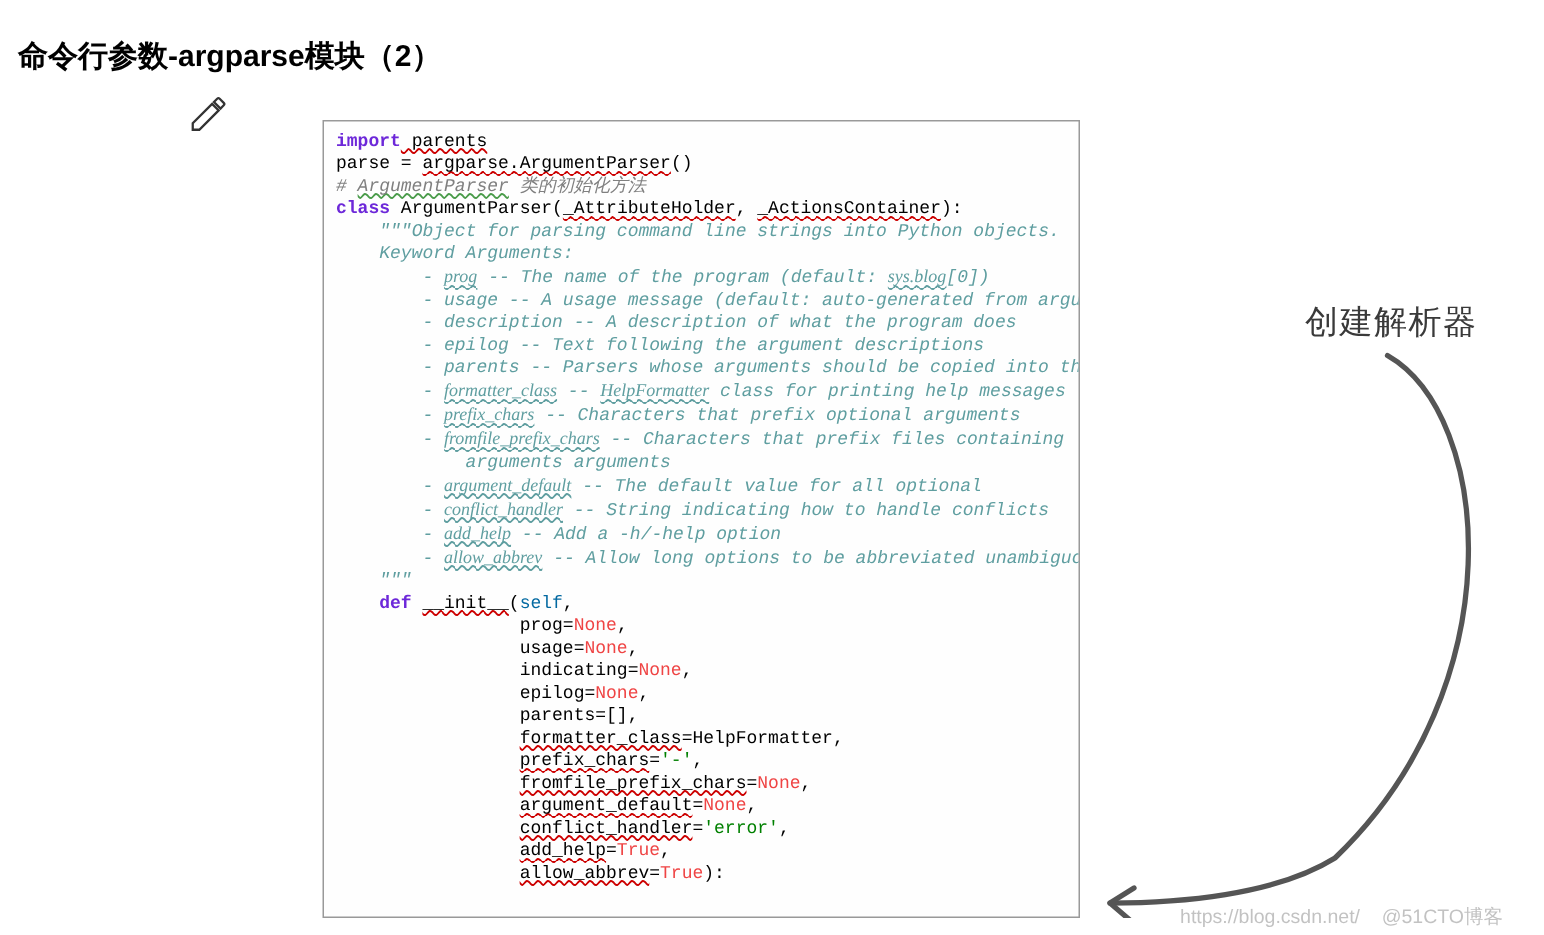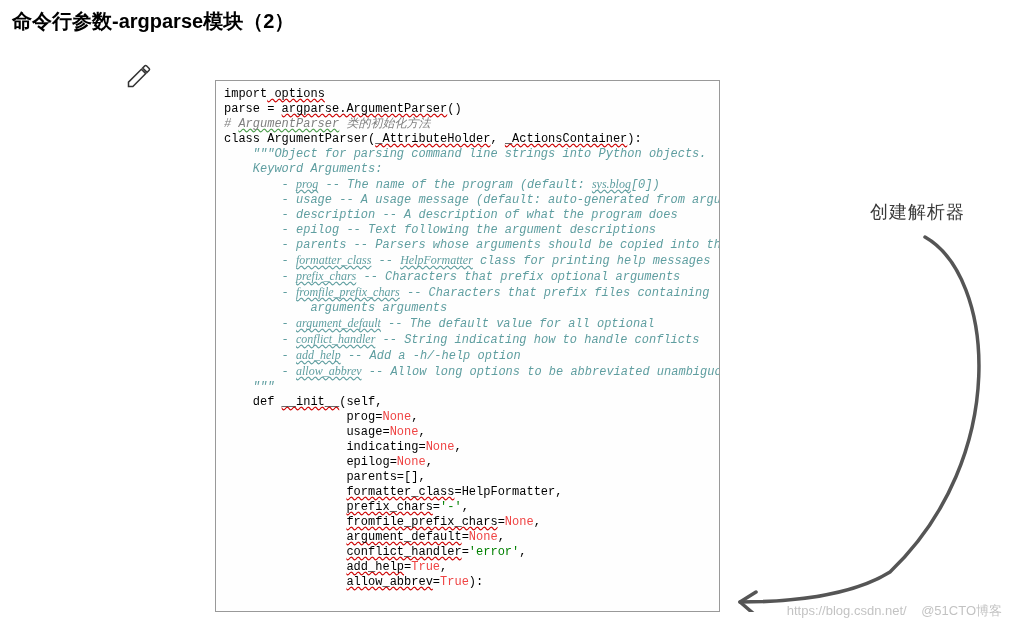--- a/index.html
+++ b/index.html
@@ -6,21 +6,21 @@
     body {
       width: 1029px;
       height: 623px;
       background: #fff;
       font-family: "Microsoft YaHei", "PingFang SC", sans-serif;
       position: relative;
       overflow: hidden;
     }
     .title {
       position: absolute;
-      top: 8px;
+      top: 24px;
       left: 12px;
       font-size: 20px;
       font-weight: 700;
       color: #000;
     }
     .pencil {
       position: absolute;
       top: 62px;
       left: 125px;
       width: 28px;
@@ -34,34 +34,34 @@
       height: 532px;
       border: 1px solid #999;
       background: #fefefe;
       padding: 6px 8px 6px 8px;
       font-family: Consolas, "Courier New", monospace;
       font-size: 12px;
       line-height: 15px;
       white-space: pre;
       overflow: hidden;
     }
-    .kw { color: #000000; font-weight: 400; }
+    .kw { color: #6d28d9; font-weight: 700; }
     .ul-red { text-decoration: underline wavy #cc0000; text-decoration-skip-ink: none; }
     .ul-grn { text-decoration: underline wavy #4b9c4b; text-decoration-skip-ink: none; }
     .gray-it { color: #808080; font-style: italic; }
     .teal-it { color: #5f9ea0; font-style: italic; }
     .teal-it-u { color: #5f9ea0; font-style: italic; text-decoration: underline wavy #5f9ea0; text-decoration-skip-ink: none; font-family: Liberation Serif, serif; }
-    .self { color: #000000; }
+    .self { color: #0369a1; }
     .builtin { color: #ef4444; }
     .str { color: #008000; }
     .annotation {
       position: absolute;
       top: 200px;
       left: 870px;
-      font-size: 18px;
+      font-size: 22px;
       color: #3a3a3a;
       letter-spacing: 1px;
     }
     .arrow-svg {
       position: absolute;
       top: 232px;
       left: 730px;
       width: 290px;
       height: 380px;
     }
@@ -75,21 +75,21 @@
   </style>
 </head>
 <body>
 
 <div class="title">命令行参数-argparse模块（2）</div>
 
 <svg class="pencil" viewBox="0 0 24 24">
   <path d="M3 17.25V21h3.75L17.81 9.94l-3.75-3.75L3 17.25zM20.71 7.04a1 1 0 0 0 0-1.41l-2.34-2.34a1 1 0 0 0-1.41 0l-1.83 1.83 3.75 3.75 1.83-1.83z" fill="none" stroke="#333" stroke-width="1.3"></path>
 </svg>
 
-<div class="code-box"><span class="kw">import</span><span class="ul-red"> options</span>
+<div class="code-box"><span class="kw">import</span><span class="ul-red"> parents</span>
 <span>parse = </span><span class="ul-red">argparse.ArgumentParser</span><span>()</span>
 <span class="gray-it"># </span><span class="gray-it ul-grn">ArgumentParser</span><span class="gray-it"> 类的初始化方法</span>
 <span class="kw">class </span><span>ArgumentParser</span><span>(</span><span class="ul-red">_AttributeHolder</span><span>, </span><span class="ul-red">_ActionsContainer</span><span>):</span>
 <span class="teal-it">    """</span><span class="teal-it">Object for parsing command line strings into Python objects.</span>
 <span class="teal-it">    Keyword Arguments:</span>
 <span class="teal-it">        - </span><span class="teal-it-u">prog</span><span class="teal-it"> -- The name of the program (default: </span><span class="teal-it-u">sys.blog</span><span class="teal-it">[0])</span>
 <span class="teal-it">        - usage -- A usage message (default: auto-generated from arguments)</span>
 <span class="teal-it">        - description -- A description of what the program does</span>
 <span class="teal-it">        - epilog -- Text following the argument descriptions</span>
 <span class="teal-it">        - parents -- Parsers whose arguments should be copied into this one</span>

